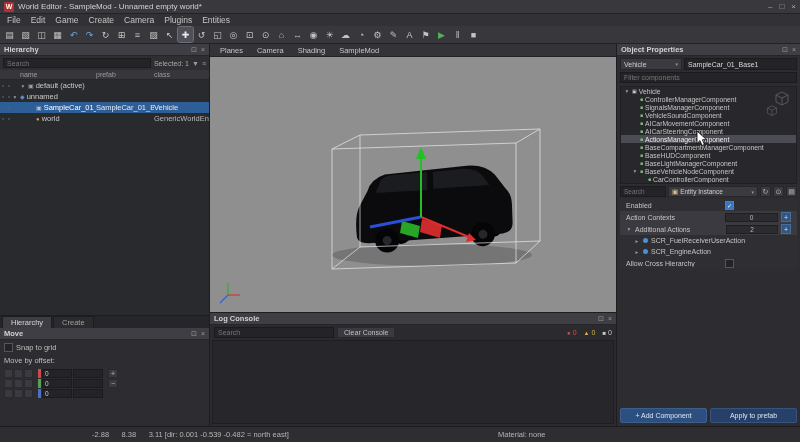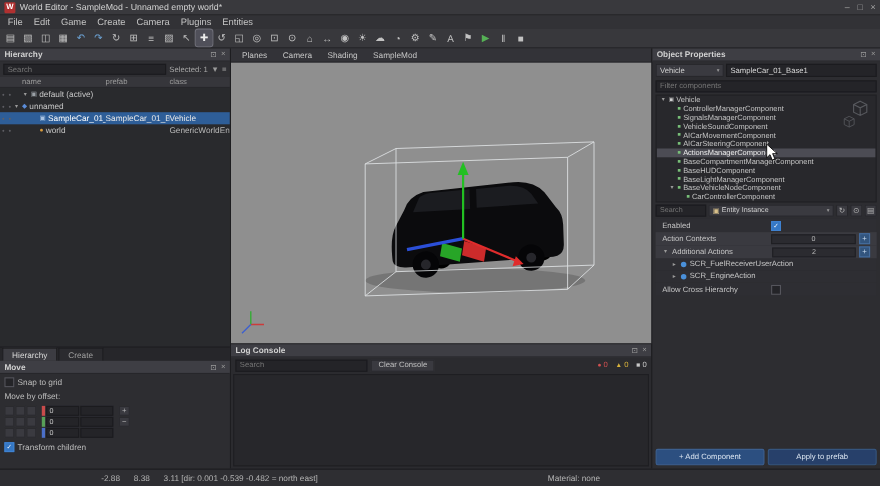--- a/index.html
+++ b/index.html
@@ -15,21 +15,21 @@
   .mitem { padding:0 5px; cursor:default; }
   .toolbar { height:18px; background:#38383c; border-bottom:1px solid #232326; display:flex; align-items:center; padding:0 2px; gap:1px; }
   .tbtn { width:15px; height:15px; display:flex; align-items:center; justify-content:center; font-size:9px; color:#c2c2c2; border-radius:2px; }
   .tbtn.active { background:#50505a; outline:1px solid #6e6e78; color:#eaeaea; }
   .tbtn > span { pointer-events:none; }
 
   
   .main { display:flex; height:382px; }
   .leftpanel { width:210px; background:#2d2d31; border-right:1px solid #1d1d20; display:flex; flex-direction:column; overflow:hidden; }
   .centercol { flex:1; display:flex; flex-direction:column; min-width:0; }
-  .rightpanel { width:208px; background:#2d2d31; border-left:1px solid #1d1d20; display:flex; flex-direction:column; overflow:hidden; }
+  .rightpanel { width:184px; background:#2d2d31; border-left:1px solid #1d1d20; display:flex; flex-direction:column; overflow:hidden; }
 
   .phead { height:12px; background:#3e3e44; display:flex; align-items:center; padding:0 4px; font-size:7.5px; font-weight:bold; color:#d2d2d2; border-bottom:1px solid #26262a; flex:0 0 auto; }
   .ph-icons { margin-left:auto; display:flex; gap:4px; font-size:7px; font-weight:normal; color:#9a9a9a; }
 
   
   .searchrow { display:flex; align-items:center; gap:3px; padding:2px 3px; background:#2f2f33; height:14px; flex:0 0 auto; }
   .searchrow input { flex:1; min-width:0; height:10px; background:#242428; border:1px solid #1b1b1e; color:#cfcfcf; font-size:7px; padding:0 3px; font-family:inherit; }
   .selcount { font-size:7px; color:#a8a8a8; white-space:nowrap; }
   .sicon { font-size:7px; color:#9a9a9a; }
   .colhead { display:flex; height:10px; background:#36363b; border-bottom:1px solid #26262a; font-size:7px; color:#9d9d9d; align-items:center; flex:0 0 auto; }
@@ -353,24 +353,20 @@
             <div class="offrow" style="color: rgb(75, 111, 200);">
               <span class="axisstrip" style="background: rgb(75, 111, 200);"></span>
               <span class="offbox">0</span>
               <span class="offbox"></span>
             </div>
           </div>
         <div class="stepcol">
           <span class="stepbtn">+</span>
           <span class="stepbtn">−</span>
         </div>
-      </div>
-      <div class="inline">
-        <span class="cb checked">✓</span>
-        <span>Transform children</span>
       </div>
     </div>
   </div>
 
   <div class="centercol">
     <div class="vtoolbar">
 
     <span class="vtab"><span>Planes</span></span>
         <span class="vtab"><span>Camera</span></span>
         <span class="vtab"><span>Shading</span></span>

